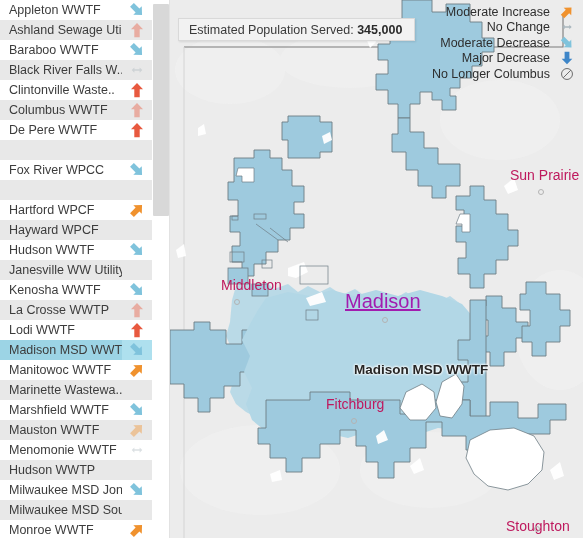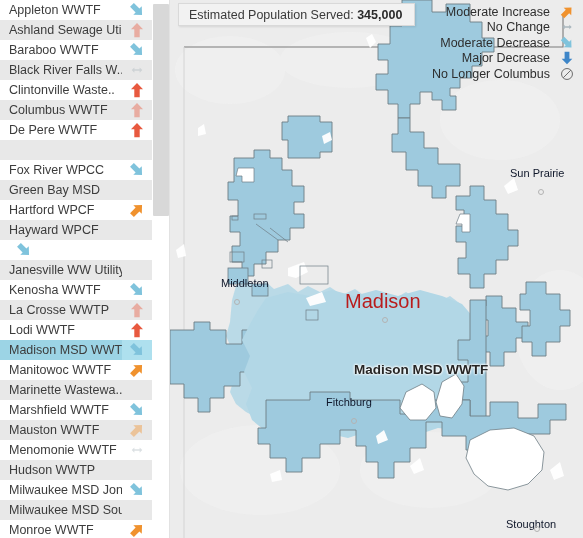--- a/index.html
+++ b/index.html
@@ -87,49 +87,50 @@
     flex: 1 1 auto;
     height: 538px;
     background: #ececec;
     overflow: hidden;
   }
   #map-basemap { position: absolute; inset: 0; }
   #map-svg { position: absolute; top: 0; left: 0; display: block; }
 
   .map-place-label {
     position: absolute;
-    font-size: 11px;
-    color: #0f172a;
+    font-size: 14px;
+    color: #be185d;
     white-space: nowrap;
     pointer-events: none;
   }
   .map-place-label.big {
     font-size: 20px;
-    color: #b91c1c;
+    color: #a21caf;
+    text-decoration: underline;
   }
   .map-place-dot {
     position: absolute;
     width: 6px; height: 6px;
     border: 1px solid #b3b3b3;
     border-radius: 50%;
     background: transparent;
   }
   #facility-map-label {
     position: absolute;
     font-size: 13.5px;
     font-weight: bold;
     color: #262626;
     white-space: nowrap;
     text-shadow: 0 0 3px #ffffff, 0 0 3px #ffffff, 0 0 2px #ffffff;
   }
 
   
   #info-bar {
     position: absolute;
-    top: 3px; left: 8px;
+    top: 18px; left: 8px;
     height: 23px;
     padding: 0 12px 0 10px;
     display: flex;
     align-items: center;
     background: #f2f2f2;
     border: 1px solid #d9d9d9;
     box-shadow: 1px 1px 2px rgba(0,0,0,0.10);
   }
   #info-bar-text {
     font-size: 12.5px;
@@ -249,38 +250,38 @@
           <span class="facility-label">Fox River WPCC</span>
           <span class="facility-arrow-cell">
             <svg width="18" height="18" viewBox="0 0 24 24" class="arrow-svg">
               <g opacity="1">
                 <path d="M12,21.5 L4,13 L8.4,13 L8.4,2.5 L15.6,2.5 L15.6,13 L20,13 Z" fill="#7FC3DC" transform="rotate(-45 12 12)"></path>
               </g>
             </svg>
           </span>
         </div>
         <div class="facility-row alt">
-          <span class="facility-label">Green Bay MSD</span>
           <span class="facility-arrow-cell"></span>
         </div>
         <div class="facility-row">
           <span class="facility-label">Hartford WPCF</span>
           <span class="facility-arrow-cell">
             <svg width="18" height="18" viewBox="0 0 24 24" class="arrow-svg">
               <g opacity="1">
                 <path d="M12,2.5 L20,11 L15.6,11 L15.6,21.5 L8.4,21.5 L8.4,11 L4,11 Z" fill="#F0922E" transform="rotate(45 12 12)"></path>
               </g>
             </svg>
           </span>
         </div>
         <div class="facility-row alt">
           <span class="facility-label">Hayward WPCF</span>
           <span class="facility-arrow-cell"></span>
         </div>
         <div class="facility-row">
+          <span class="facility-label">Hudson WWTF</span>
           <span class="facility-arrow-cell">
             <svg width="18" height="18" viewBox="0 0 24 24" class="arrow-svg">
               <g opacity="1">
                 <path d="M12,21.5 L4,13 L8.4,13 L8.4,2.5 L15.6,2.5 L15.6,13 L20,13 Z" fill="#7FC3DC" transform="rotate(-45 12 12)"></path>
               </g>
             </svg>
           </span>
         </div>
         <div class="facility-row alt">
           <span class="facility-label">Janesville WW Utility</span>

